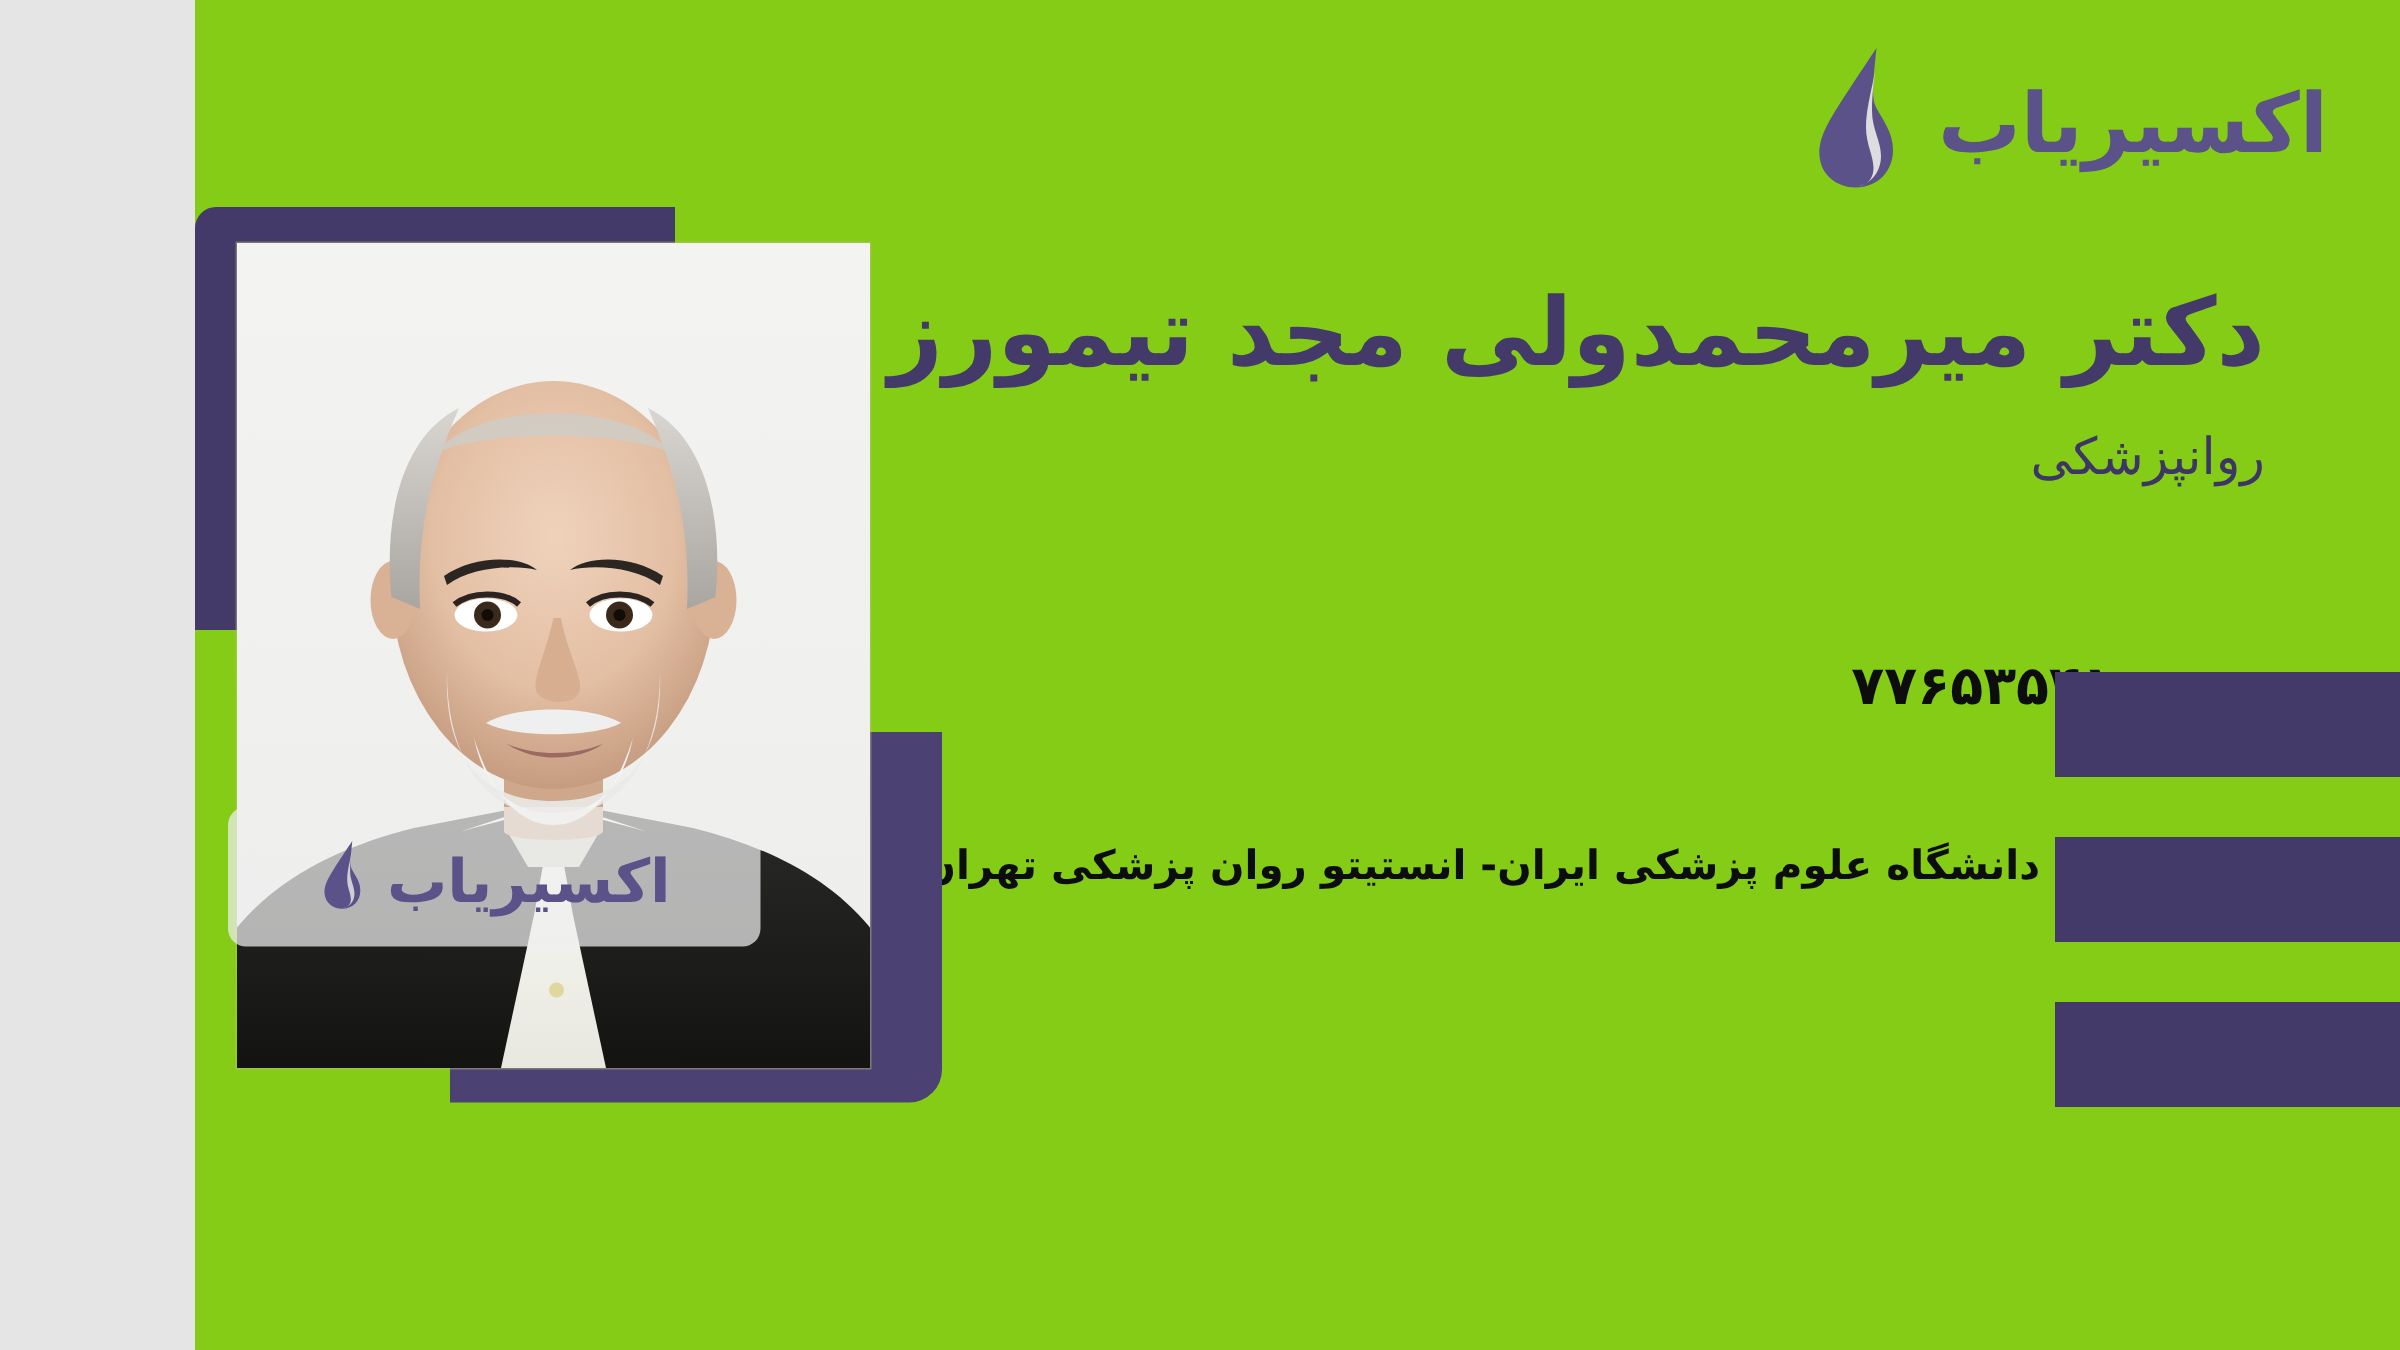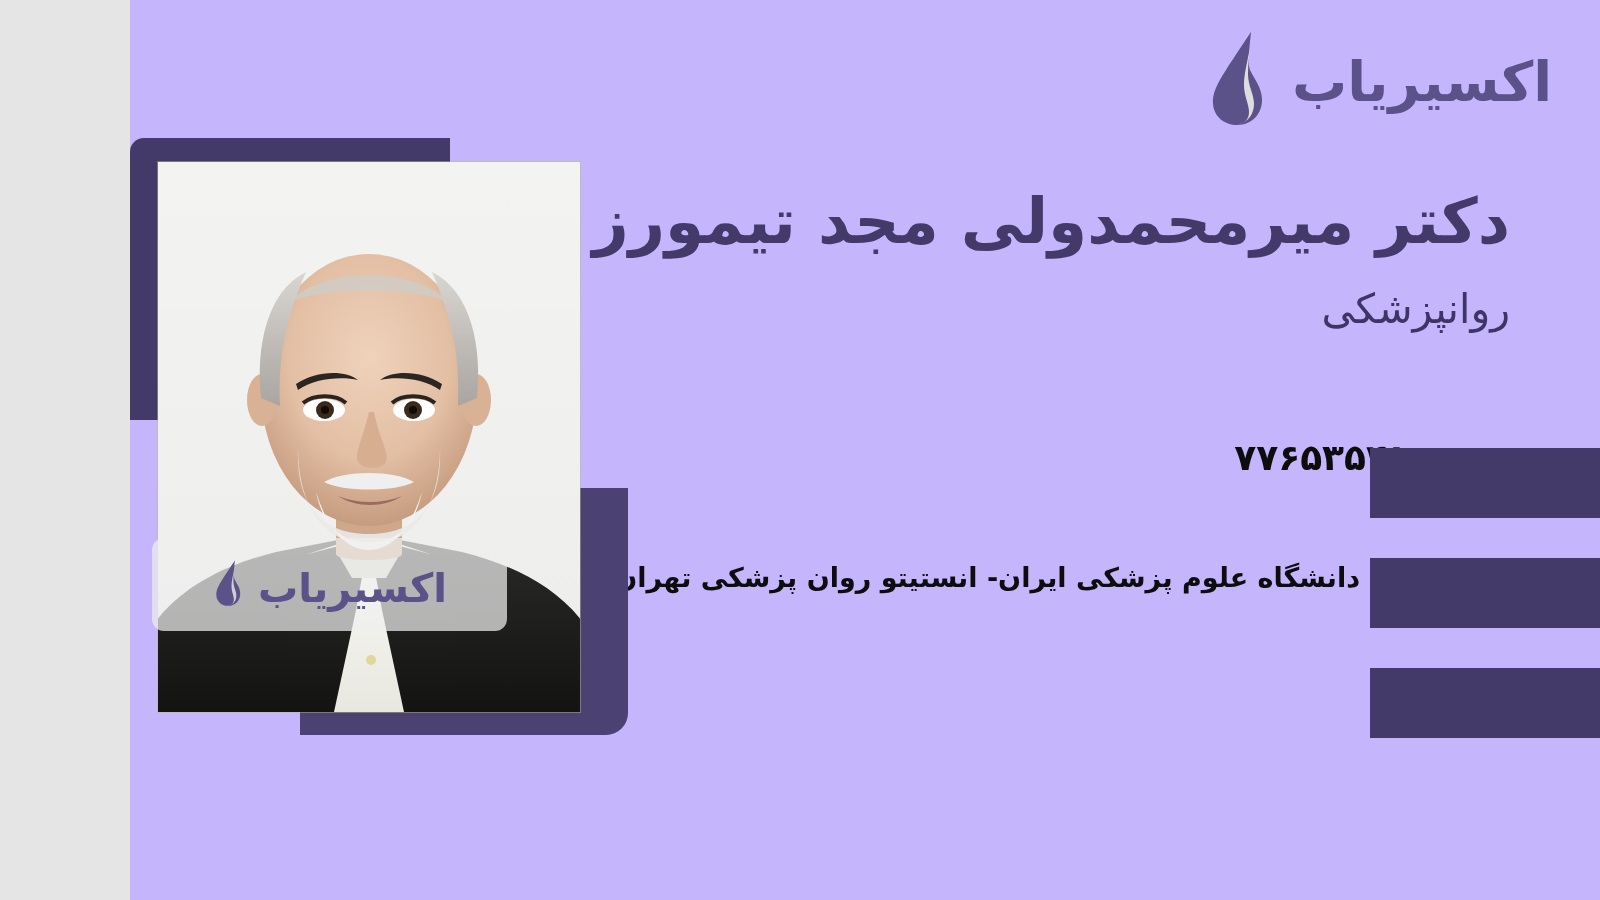--- a/index.html
+++ b/index.html
@@ -6,21 +6,21 @@
   html, body {
     margin: 0;
     padding: 0;
     background: #ffffff;
   }
 
   #card {
     position: relative;
     width: 1600px;
     height: 900px;
-    background: #c4b5fd;
+    background: #84cc16;
     overflow: hidden;
     font-family: "DejaVu Sans", "Liberation Sans", sans-serif;
     direction: rtl;
   }
 
   
   .brand {
     position: absolute;
     top: 30px;
     right: 48px;
@@ -120,21 +120,21 @@
   .doctor-name {
     font-size: 63px;
     font-weight: 700;
     color: #433a69;
     line-height: 1.22;
     white-space: nowrap;
     margin: 0;
     letter-spacing: 0px;
   }
   .specialty {
-    font-size: 41px;
+    font-size: 34px;
     font-weight: 400;
     color: #3d3566;
     line-height: 1.3;
     margin: 22px 0 0 0;
     white-space: nowrap;
   }
   .phone {
     position: absolute;
     right: 190px;
     top: 440px;

